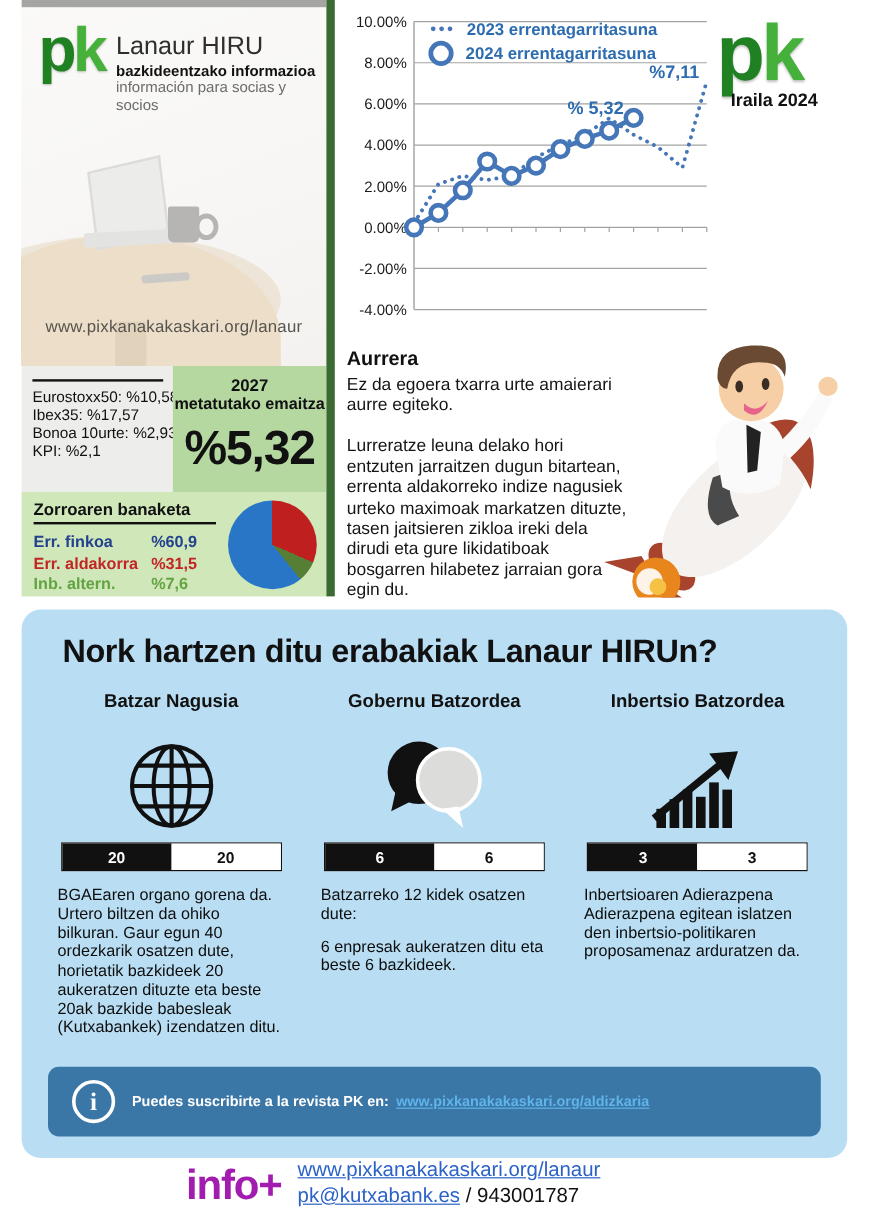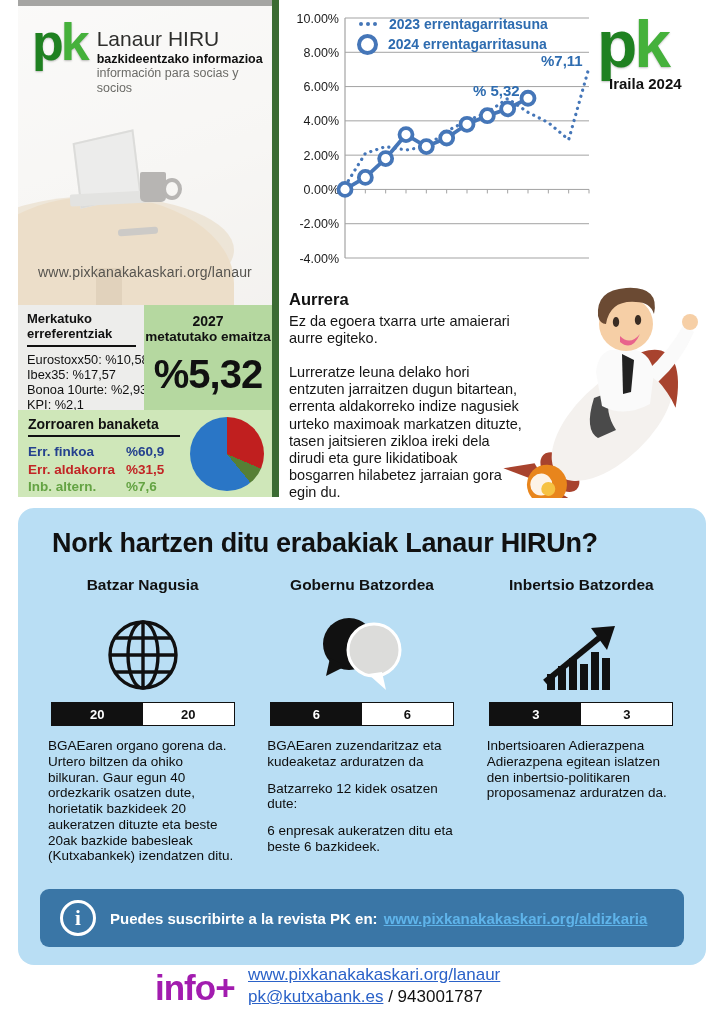--- a/index.html
+++ b/index.html
@@ -88,21 +88,21 @@
   .icon-area{height:92px;display:flex;align-items:flex-end;justify-content:center;margin-top:8px;}
   .split-bar{width:182px;height:22px;border:1px solid #111;display:flex;margin-top:8px;background:#fff;}
   .split-bar .half{width:50%;display:flex;align-items:center;justify-content:center;font-size:13px;font-weight:bold;}
   .half-black{background:#111;color:#fff;}
   .half-white{background:#fff;color:#111;}
   .col-text{margin-top:12px;width:100%;}
   .col-text p{margin:0 0 11px 0;font-size:13.5px;line-height:1.17;color:#0d0d0d;}
 
   .banner{position:absolute;left:22px;top:381px;width:644px;height:58px;background:#3a76a6;border-radius:9px;display:flex;align-items:center;padding:0 0 0 20px;box-sizing:border-box;}
   .info-icon{width:30px;height:30px;border:3px solid #fff;border-radius:50%;color:#fff;display:flex;align-items:center;justify-content:center;font-family:"Liberation Serif",serif;font-size:21px;font-weight:bold;flex:0 0 auto;}
-  .banner-text{margin-left:14px;font-size:15px;font-weight:bold;color:#fff;white-space:nowrap;}
+  .banner-text{margin-left:14px;font-size:12px;font-weight:bold;color:#fff;white-space:nowrap;}
   .banner-link{color:#5fb4ea;text-decoration:underline;margin-left:6px;cursor:pointer;}
 
   
   .footer{position:absolute;left:0;top:962px;width:724px;}
   .info-plus{position:absolute;left:155px;top:6px;font-size:35px;font-weight:bold;letter-spacing:-1px;color:#a21caf;}
   .foot-links{position:absolute;left:248px;top:2px;font-size:17px;line-height:1.3;}
   .flink{color:#2b62c8;text-decoration:underline;cursor:pointer;}
   .fplain{color:#111;}
 </style>
 </head>
@@ -128,21 +128,20 @@
       <div class="brand-text">
         <div class="brand-title">Lanaur HIRU</div>
         <div class="brand-sub-b">bazkideentzako informazioa</div>
         <div class="brand-sub-l">información para socias y socios</div>
       </div>
     </div>
     <div class="photo-caption">www.pixkanakakaskari.org/lanaur</div>
 
     <div class="boxes">
       <div class="box-market">
-        <h4><span>Merkatuko</span><br><span>erreferentziak</span></h4>
         <div class="rule"></div>
         <div class="item">Eurostoxx50: %10,58</div>
         <div class="item">Ibex35: %17,57</div>
         <div class="item">Bonoa 10urte: %2,93</div>
         <div class="item">KPI: %2,1</div>
       </div>
       <div class="box-result">
         <div class="r1">2027</div>
         <div class="r2">metatutako emaitza</div>
         <div class="val">%5,32</div>
@@ -295,21 +294,20 @@
             <path d="M14 44 L10 62 L30 52 Z" fill="#111"></path>
             <circle cx="58" cy="36" r="26" fill="#dcdcda" stroke="#fff" stroke-width="3"></circle>
             <path d="M66 58 L70 76 L52 60 Z" fill="#fff"></path>
           </svg>
         </div>
         <div class="split-bar">
           <div class="half half-black">6</div>
           <div class="half half-white">6</div>
         </div>
         <div class="col-text">
-          <p>BGAEaren zuzendaritzaz eta kudeaketaz arduratzen da</p>
           <p>Batzarreko 12 kidek osatzen dute:</p>
           <p>6 enpresak aukeratzen ditu eta beste 6 bazkideek.</p>
         </div>
       </div>
 
       <div class="col">
         <div class="col-head">Inbertsio Batzordea</div>
         <div class="icon-area">
           <svg width="80" height="70" viewBox="0 0 80 70">
             <g fill="#111">

